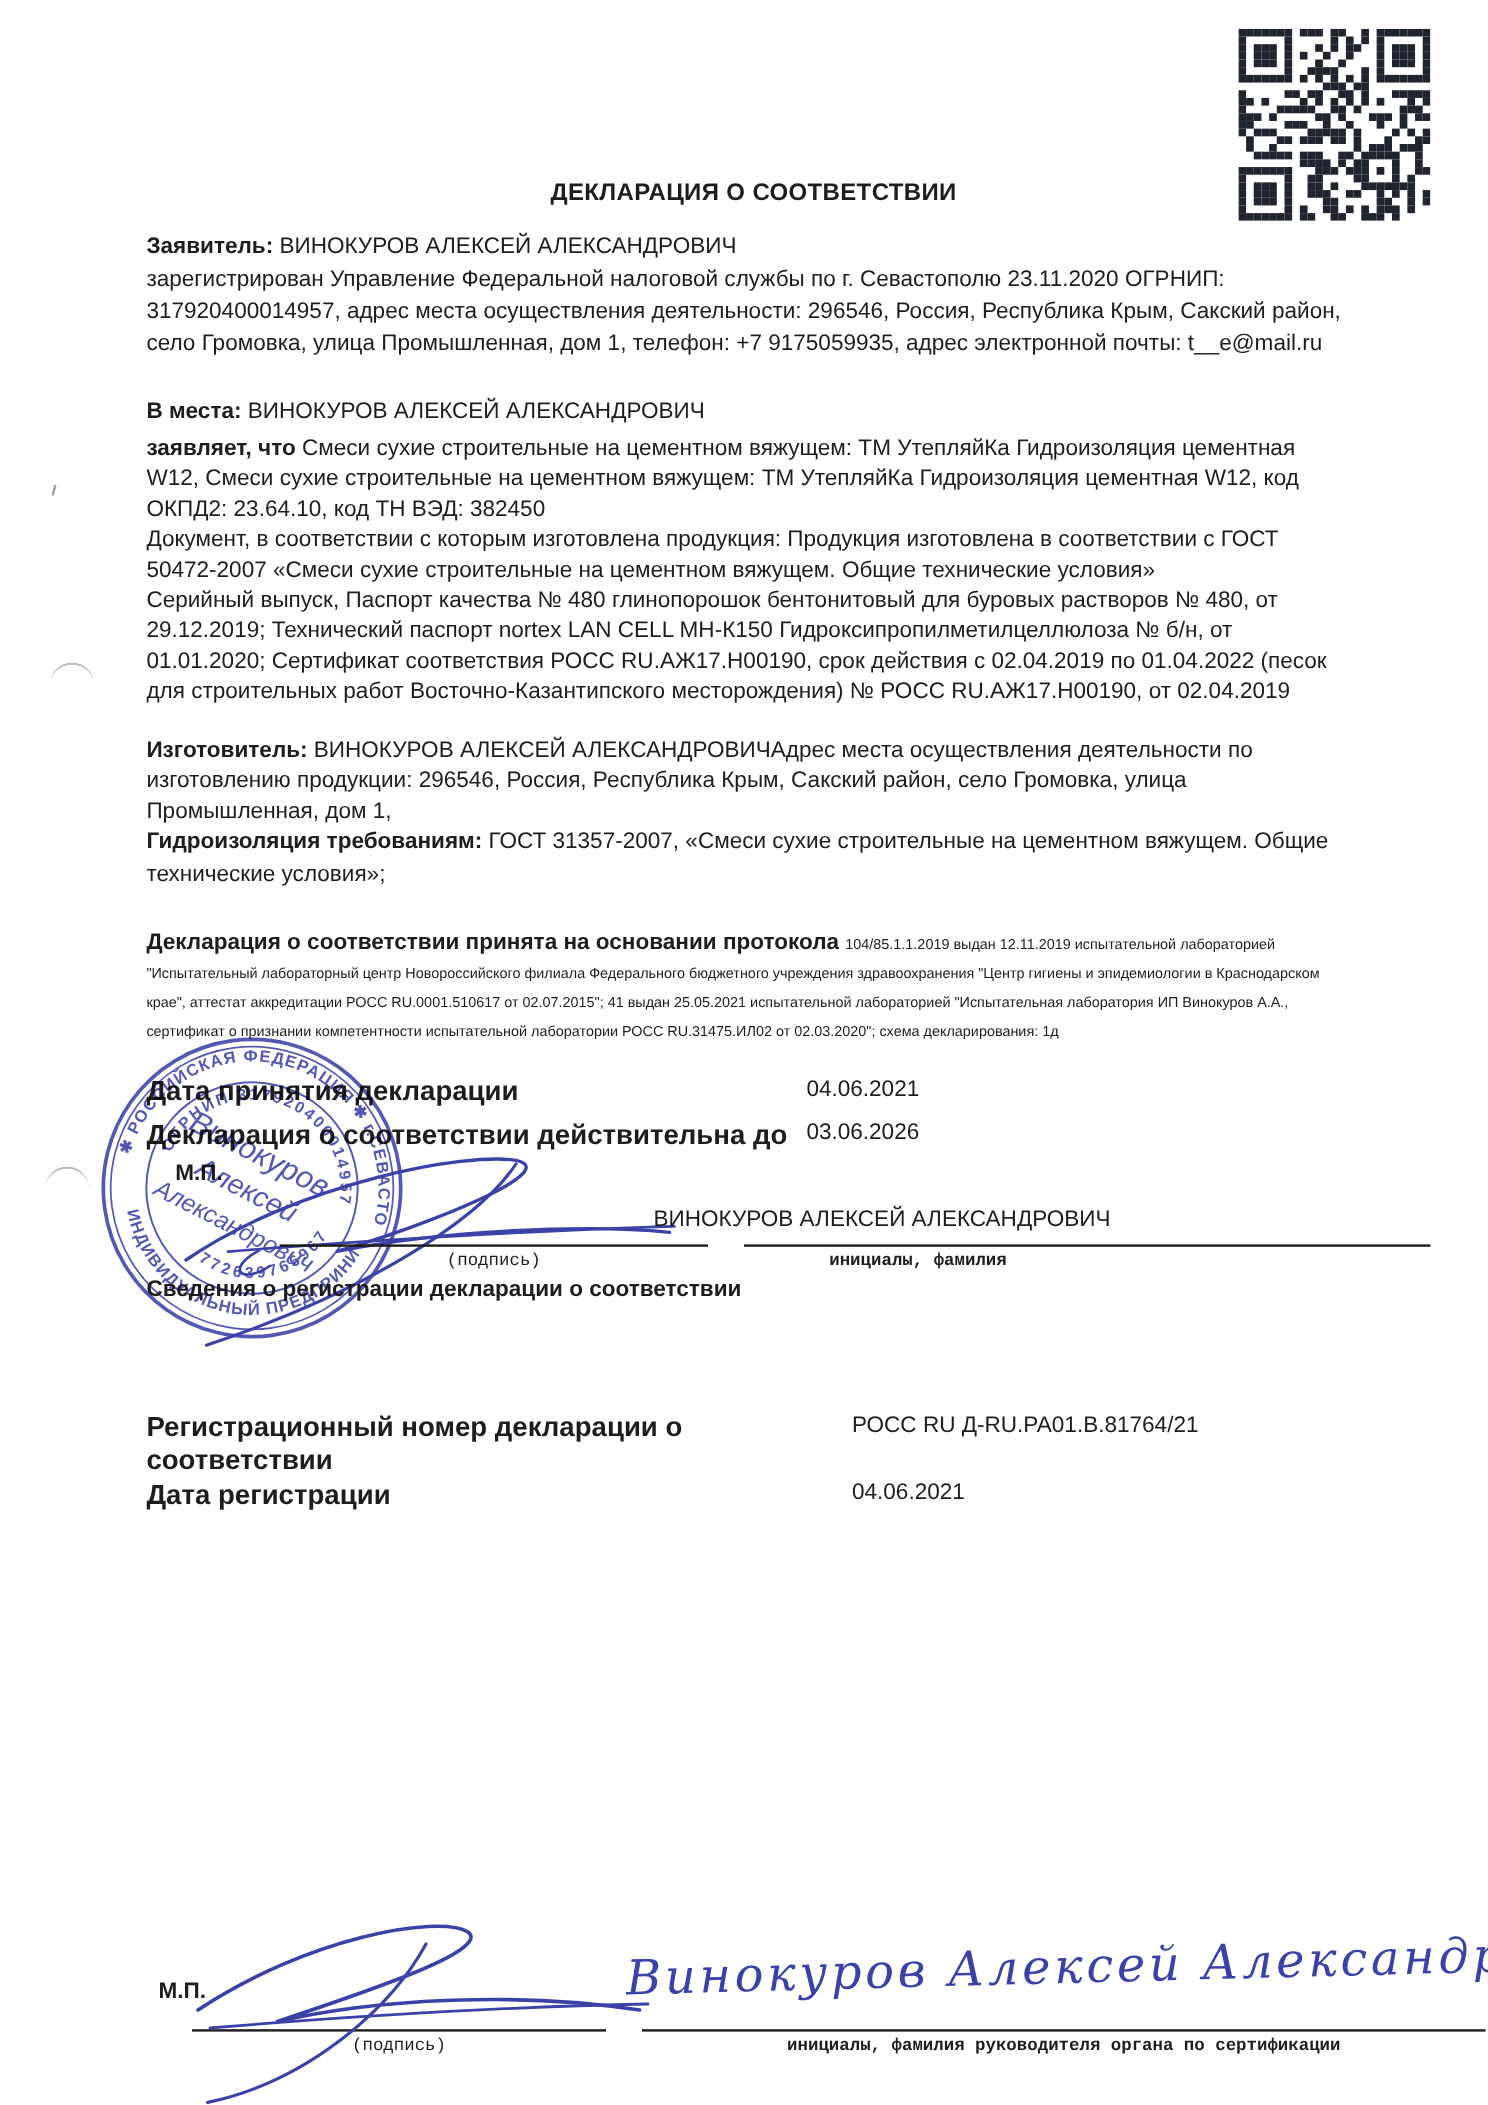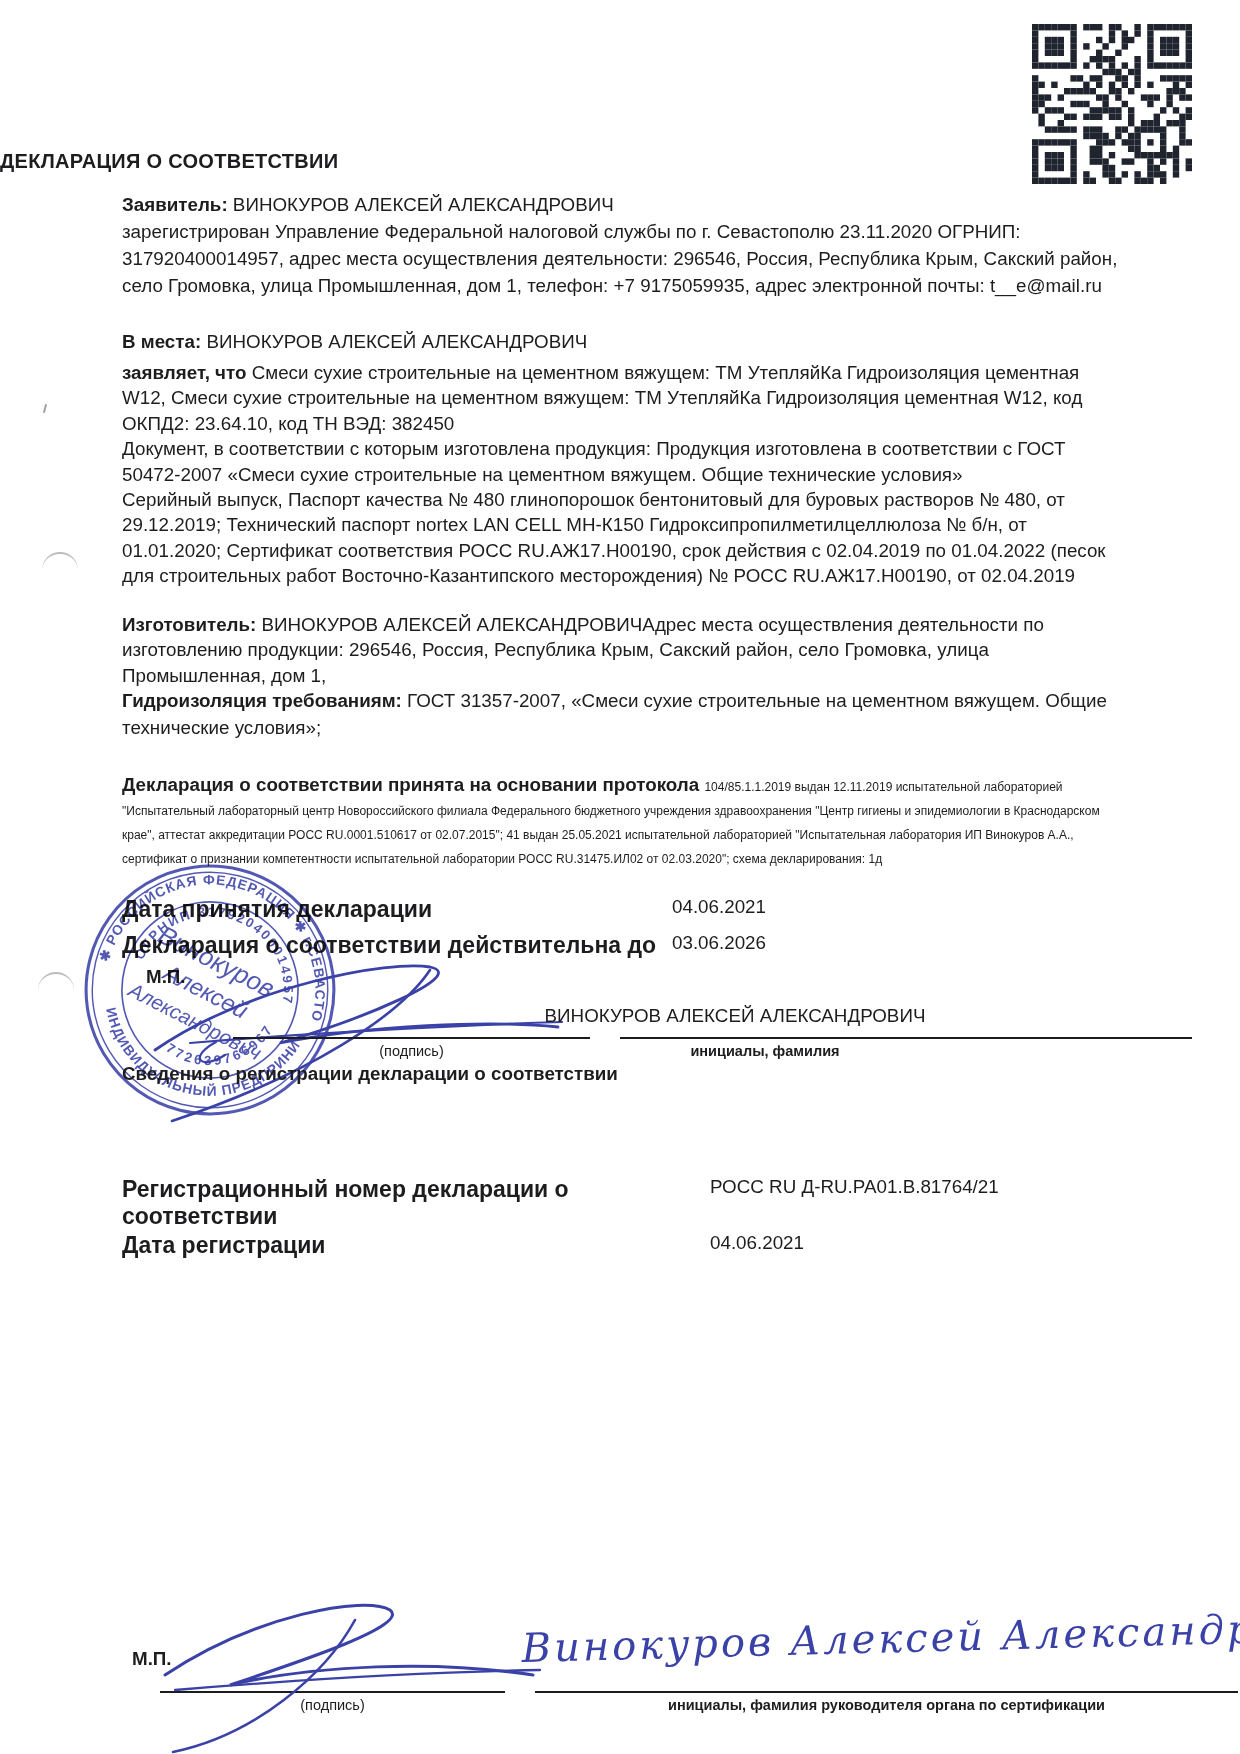--- a/index.html
+++ b/index.html
@@ -1,33 +1,33 @@
 <!DOCTYPE html>
 <html style="--ink: #3b42a7; --txt: #1d1d1f;"><head>
 <meta charset="utf-8">
 <style>
   :root{ --ink:#3b42a7; --txt:#1d1d1f; }
   html,body{margin:0;padding:0;background:#ffffff;}
   .page{position:relative;width:1240px;height:1754px;background:#ffffff;overflow:hidden;
         font-family:"Liberation Sans", sans-serif;color:var(--txt);}
   .abs{position:absolute;}
-  .title{left:0;width:1200px;top:150px;font-size:20px;font-weight:bold;letter-spacing:.3px;}
+  .title{left:0;width:1200px;top:150px;text-align:center;font-size:20px;font-weight:bold;letter-spacing:.3px;padding-left:28px;}
   .para{left:122px;width:1002px;font-size:18.8px;line-height:27px;margin:0;}
   .tight{line-height:25.4px;}
   .proto{line-height:22px;}
   .proto b{font-size:18.8px;}
   .small{font-size:12px;}
   .row{left:122px;width:1010px;display:grid;}
   .row.r1{grid-template-columns:550px auto;}
   .row.r2{grid-template-columns:588px auto;}
   .row b{font-size:23px;}
   .row span{font-size:18.8px;}
   .mp{font-size:18.8px;font-weight:bold;}
   .sigline{height:2px;background:#1c1c1c;}
-  .cap{font-size:14.5px;text-align:center;}
+  .cap{font-size:14.5px;text-align:center;font-family:Liberation Mono, monospace;}
   .cap.bld{font-weight:bold;}
   .signame{font-size:18.8px;text-align:center;}
   .heading{left:122px;font-size:18.8px;font-weight:bold;}
   .stamp{opacity:.88;mix-blend-mode:multiply;}
   .stamp text{fill:var(--ink);font-family:"Liberation Sans",sans-serif;}
   .stamp circle{stroke:var(--ink);fill:none;}
   .sig path{stroke:var(--ink);fill:none;stroke-linecap:round;}
   .hand text{fill:var(--ink);font-family:"DejaVu Serif",serif;font-style:italic;}
   #qr-svg rect{fill:#20242e;}
   .arc{width:36px;height:16px;border-top:2px solid #999;border-radius:50% 50% 0 0/100% 100% 0 0;opacity:.65;}

